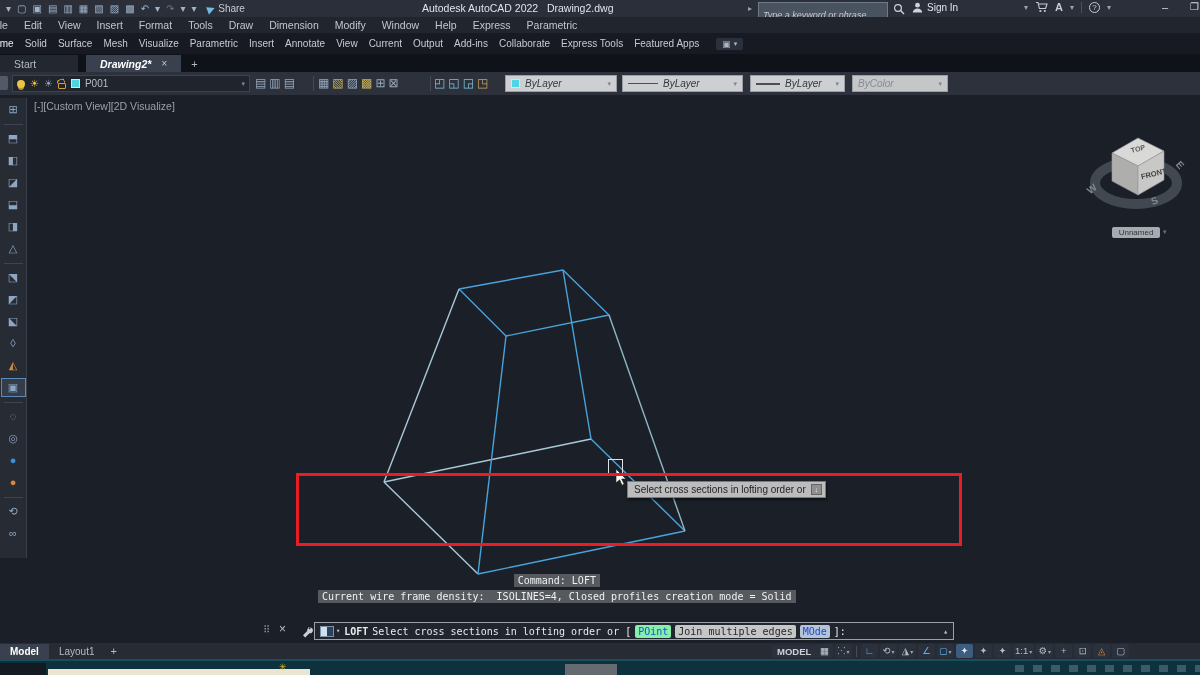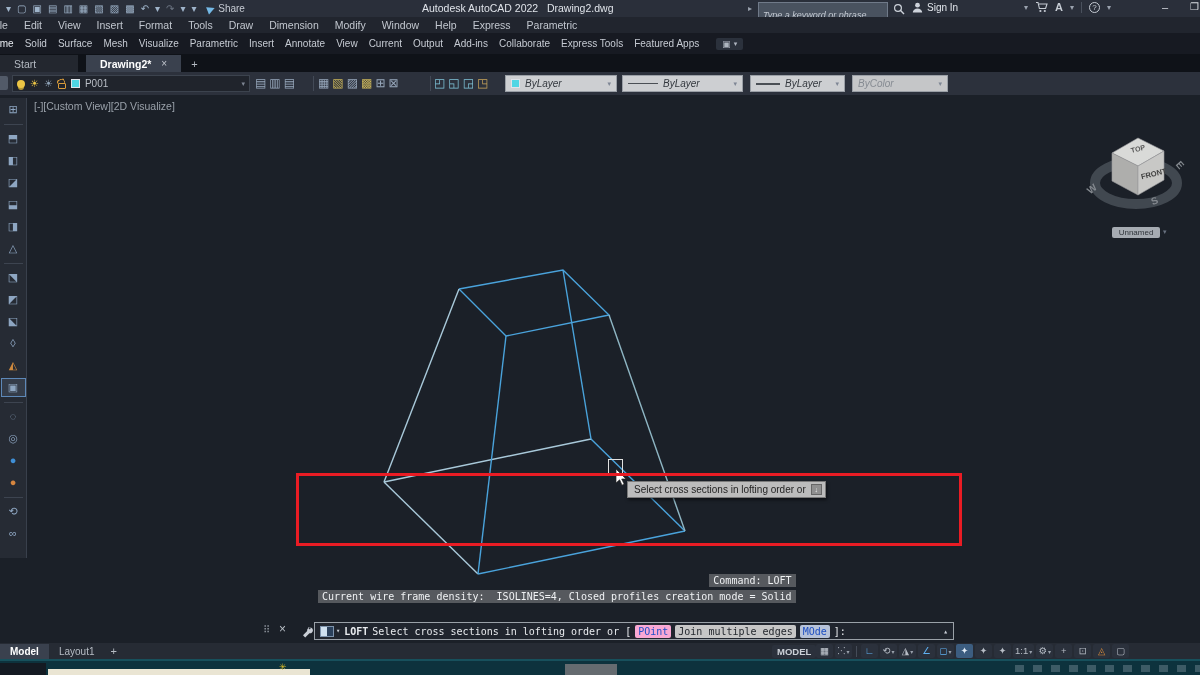--- a/index.html
+++ b/index.html
@@ -43,21 +43,21 @@
                 font-size:10px; overflow:hidden; }
   .ribbontabs .item { color:#c6cbd3; white-space:nowrap; }
   .ribbontabs .item:first-child { margin-left:-13px; color:#e8ecf1; }
   .ribbon-overflow { display:flex; align-items:center; gap:3px; margin-left:6px;
                      background:#2b313c; padding:1px 6px; border-radius:2px; color:#aeb5bf; font-size:9px; }
 
   
   .filetabs { position:absolute; left:0; top:54px; width:1200px; height:18px; background:#0f1218; display:flex; align-items:flex-end; }
   .ftab { height:17px; display:flex; align-items:center; padding:0 14px; font-size:10.5px; }
   .ftab.start { background:#23272f; color:#b4bac2; width:78px; }
-  .ftab.active { background:#3a414e; color:#ffffff; font-weight:bold; margin-left:8px; gap:10px; }
+  .ftab.active { background:#3a414e; color:#ffffff; font-weight:bold; margin-left:8px; gap:10px;font-style:italic; }
   .ftab.active .close { font-weight:normal; color:#c2c7cf; font-size:10px; }
   .ftab-new { margin-left:10px; margin-bottom:2px; color:#b4bac2; font-size:11px; }
 
   
   .propsrow { position:absolute; left:0; top:72px; width:1200px; height:23px; background:#2c313c; }
   .clip-ic { position:absolute; left:0; top:4px; width:8px; height:14px; background:#525a68; border-radius:0 2px 2px 0; }
   .layer-combo { position:absolute; left:12px; top:3px; width:238px; height:17px;
                  background:#20242c; border:1px solid #3c434e; display:flex; align-items:center; gap:5px; padding:0 4px; }
   .ic-bulb { width:8px; height:8px; border-radius:50%; background:#ecc545; box-shadow:0 3px 0 -1px #b09435; }
   .sun { font-size:10px; line-height:10px; }
@@ -100,21 +100,21 @@
   .tooltip { position:absolute; left:627px; top:386px; height:17px; background:#bcbcbc; border:1px solid #7a7a7a;
              display:flex; align-items:center; font-size:10px; color:#1f1f1f; padding:0 3px 0 6px; gap:5px;
              box-shadow:1px 2px 3px rgba(0,0,0,.5); }
   .keyhint { width:11px; height:11px; background:#8f8f8f; border:1px solid #666; font-size:7px; color:#f2f2f2;
              text-align:center; line-height:10px; }
 
   
   .pickbox { position:absolute; left:608px; top:364px; width:15px; height:15px; border:1px solid #e0e0e0; }
 
   
-  .cmd-history { position:absolute; left:318px; top:479px; display:flex; flex-direction:column; align-items:flex-end; gap:3px;
+  .cmd-history { position:absolute; left:318px; top:479px; display:flex; flex-direction:column; align-items:center; gap:3px;
                  font-family:"DejaVu Sans Mono", monospace; font-size:10px; }
   .cmd-history .chip { background:#56595e; color:#eff1f3; padding:1px 4px; white-space:pre; }
   .cmd-active { position:absolute; left:314px; top:527px; width:640px; height:18px; background:#20252e;
                 border:1px solid #9aa1a8; display:flex; align-items:center; gap:4px; padding:0 5px;
                 font-family:"DejaVu Sans Mono", monospace; font-size:10px; color:#e8ebee; }
   .cmd-ic { width:14px; height:11px; background:linear-gradient(90deg,#cfe0ef 0 50%,#2b415c 50% 100%);
             border:1px solid #7d93ac; }
   .cmd-ic-caret { font-size:7px; color:#c4cad2; margin-left:-2px; }
   .cmd-name { font-weight:bold; }
   .opt { padding:0 3px; border-radius:2px; height:13px; line-height:13px; white-space:pre; }
@@ -392,21 +392,21 @@
     <svg class="cmd-wrench" width="13" height="13" viewBox="0 0 13 13">
       <path d="M3 10.2 L7.2 6 A2.9 2.9 0 1 1 9.4 8.2 L5.2 12.4 Z M9.8 4.4 A1.3 1.3 0 1 0 8 2.6" fill="#c9ced6"></path>
     </svg>
 
     <div class="cmd-active">
       <span class="cmd-ic"></span>
       <span class="cmd-ic-caret">▾</span>
       <span class="cmd-name">LOFT</span>
       <span>Select cross sections in lofting order or [</span>
       <span style="display:flex;gap:4px;">
-          <span class="opt" style="color: rgb(32, 80, 200); background: #f9a8d4;">POint</span>
+          <span class="opt" style="color: rgb(32, 80, 200); background: #86efac;">POint</span>
           <span class="opt" style="color: rgb(36, 40, 46); background: rgb(198, 198, 198);">Join multiple edges</span>
           <span class="opt" style="color: rgb(30, 79, 194); background: rgb(182, 194, 216);">MOde</span>
         </span>
       <span>]:</span>
       <span class="cmd-spacer"></span>
       <span class="cmd-scroll">▴</span>
     </div>
   </div>
 
   <div class="redbox"></div>

